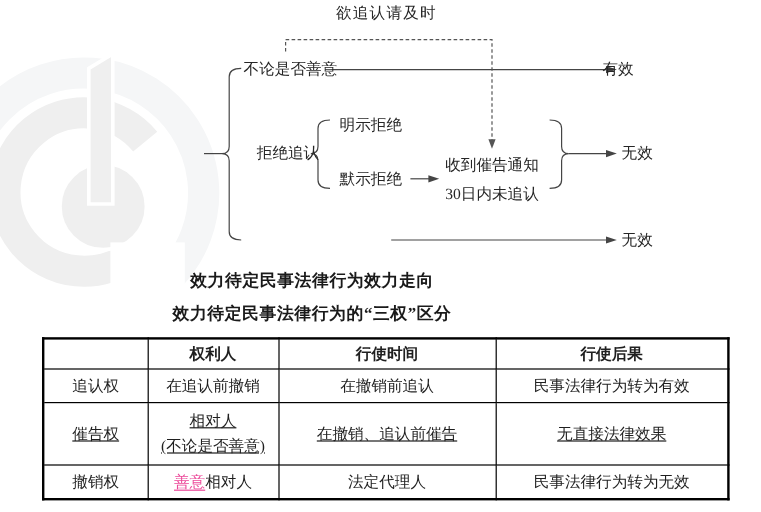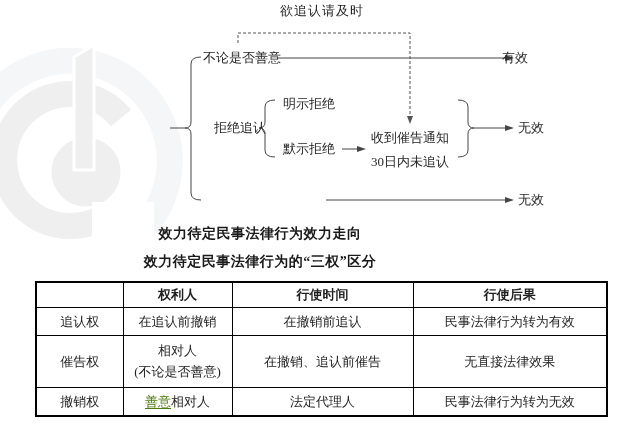--- a/index.html
+++ b/index.html
@@ -18,21 +18,21 @@
     border-collapse:collapse;table-layout:fixed;
     border:2px solid #000;font-size:13px;color:#1f1f1f;
   }
   table.rights td,table.rights th{
     border:1px solid #000;text-align:center;vertical-align:middle;
     padding:0;font-weight:400;line-height:21px;overflow:hidden;
   }
   table.rights th{font-weight:700;}
   tr.r-head{height:25px;}
   tr.r-1{height:28px;}
-  tr.r-2{height:52px;}
+  tr.r-2{height:52px;text-decoration:underline;}
   tr.r-3{height:29px;}
   .hl{color:#b03844;text-decoration:underline;text-underline-offset:2px;}
 </style>
 </head>
 <body>
 
 <div class="canvas">
 
   <svg class="layer" width="634" height="427" aria-hidden="true">
     <path d="M -24,126 A 100,100 0 1 1 141,231" fill="none" stroke="#f5f6f7" stroke-width="26"></path>
@@ -114,21 +114,21 @@
       <td>
         <div>相对人</div>
         <div>(不论是否善意)</div>
       </td>
       <td>在撤销、追认前催告</td>
       <td>无直接法律效果</td>
     </tr>
     <tr class="r-3">
       <td>撤销权</td>
       <td>
-        <span class="hl" style="color: #4d7c0f;">善意</span><span>相对人</span>
+        <span class="hl" style="color: #ec4899;">善意</span><span>相对人</span>
       </td>
       <td>法定代理人</td>
       <td>民事法律行为转为无效</td>
     </tr>
   </tbody>
     </table>
 
 </div>
 
 </body></html>

